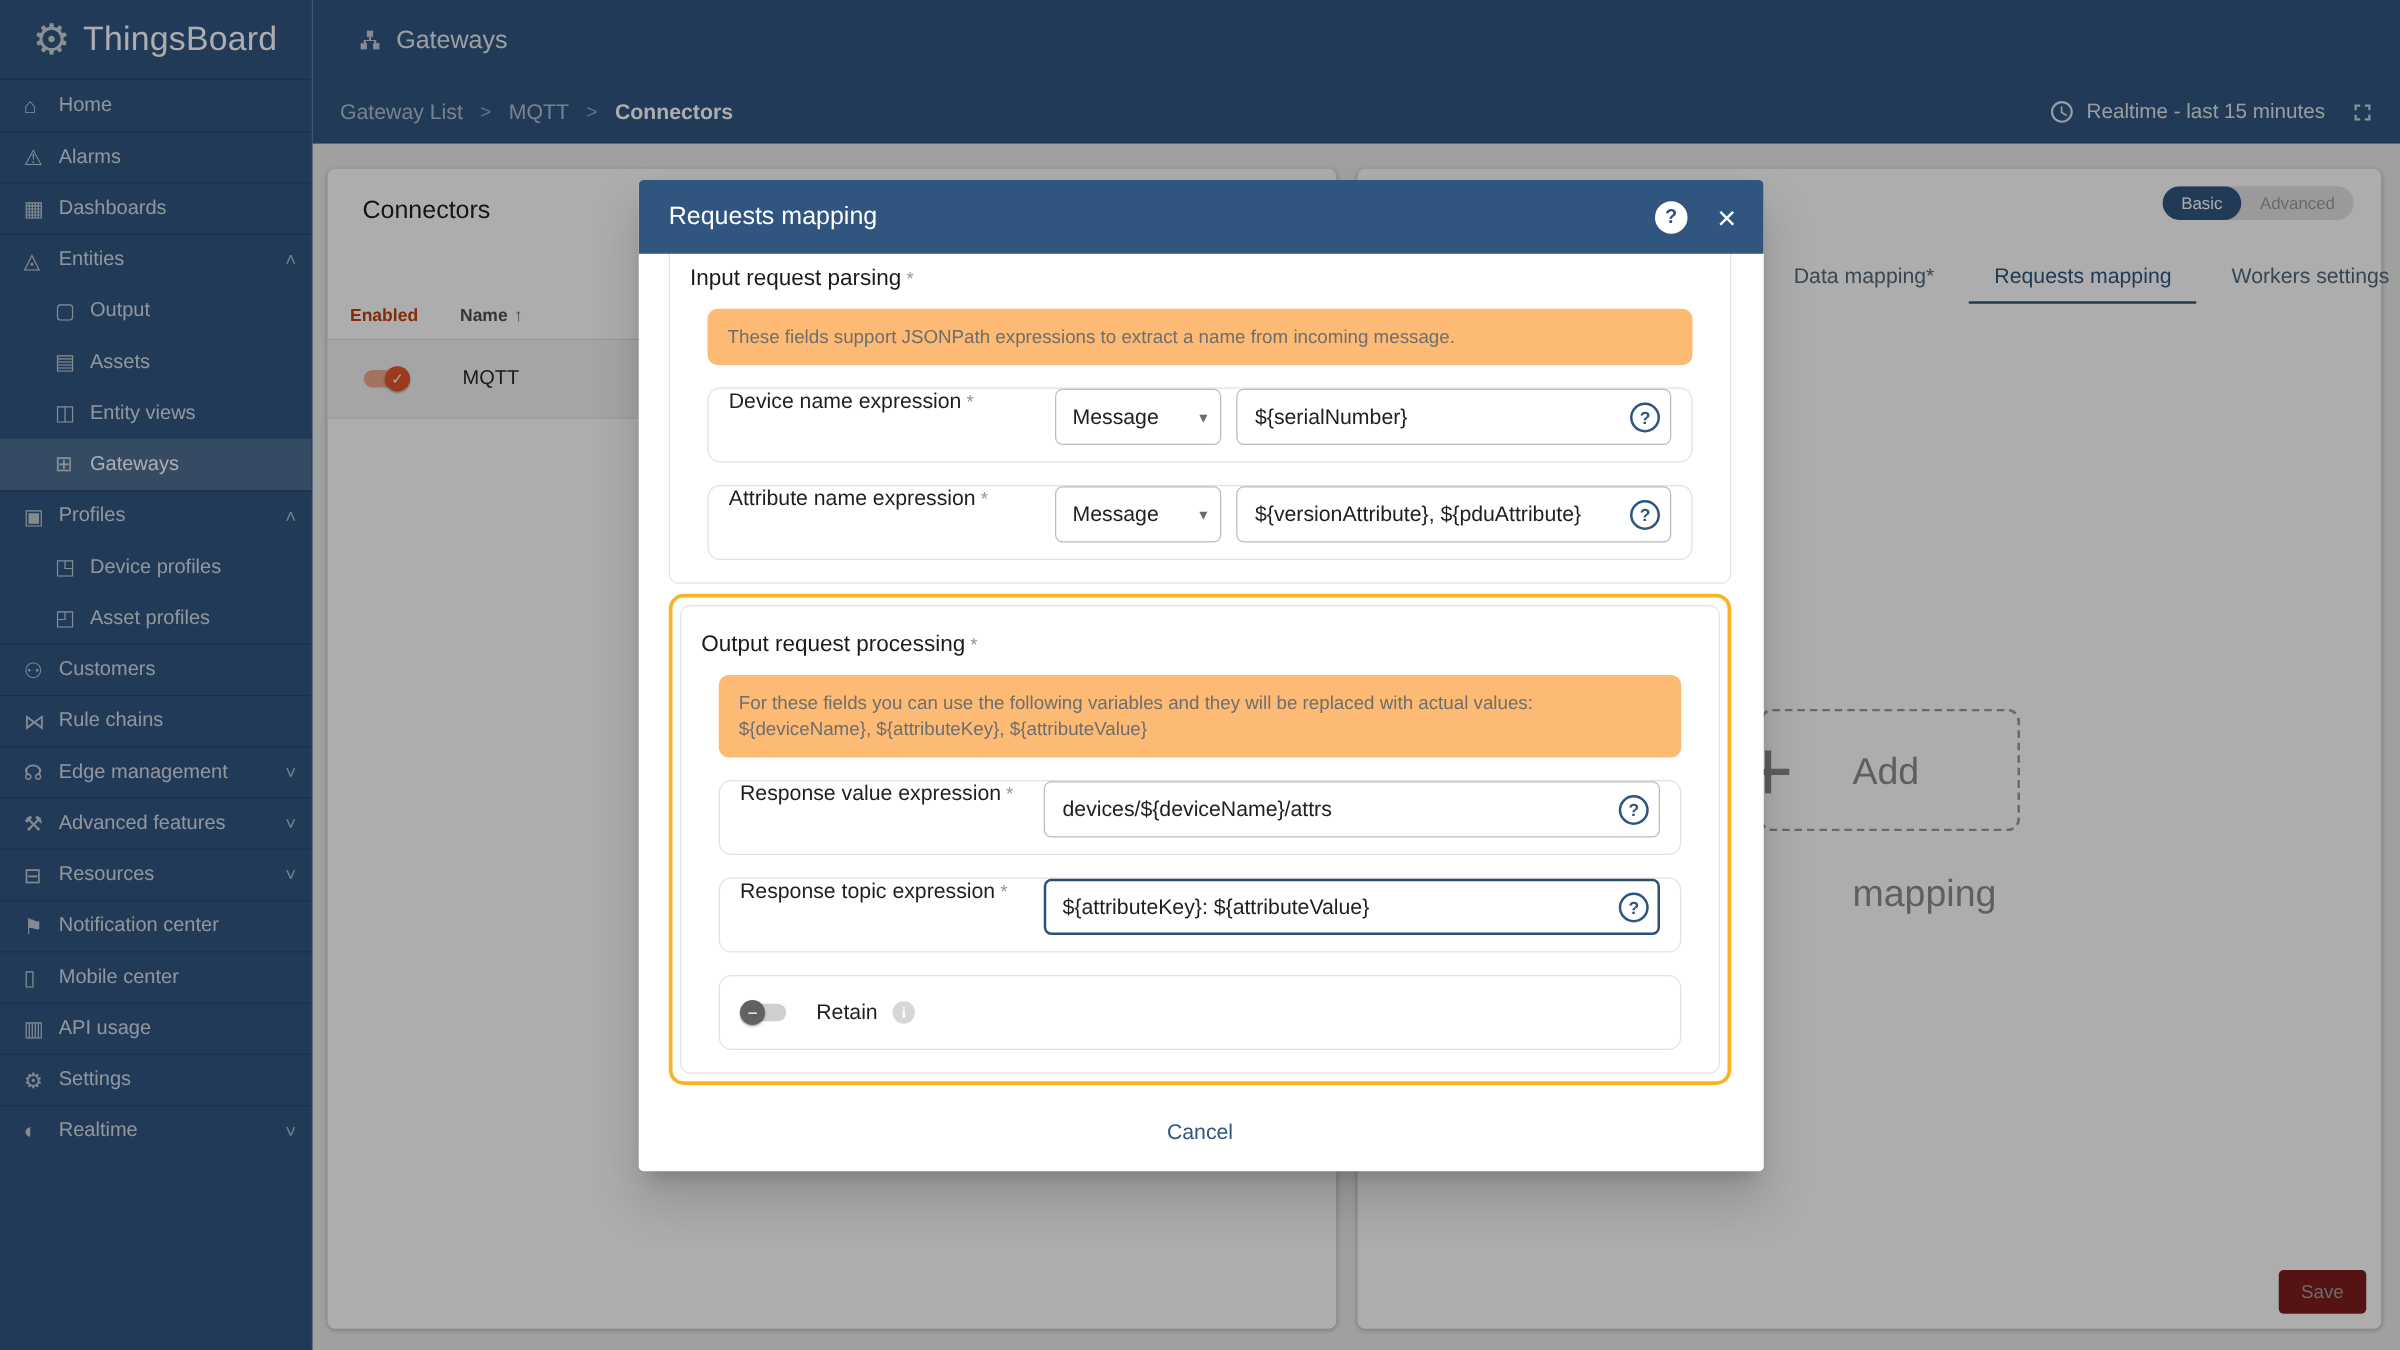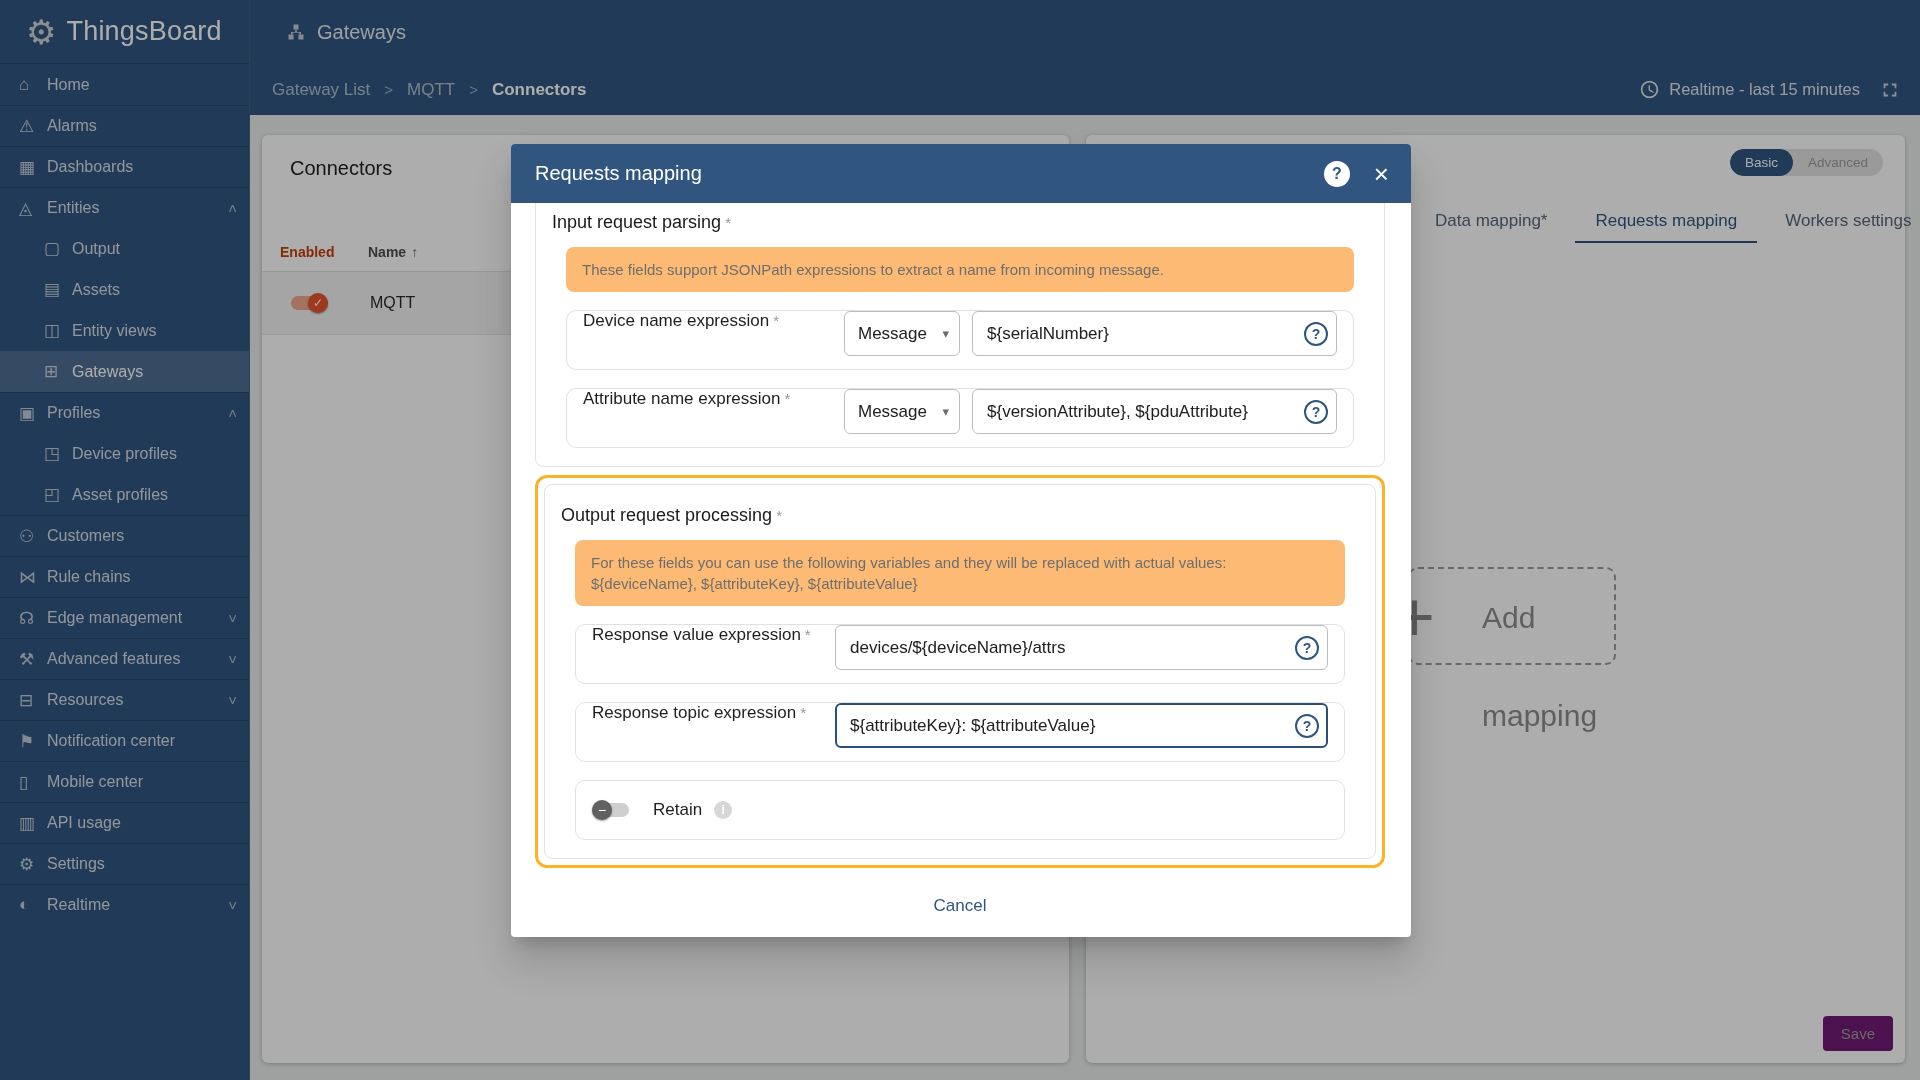--- a/index.html
+++ b/index.html
@@ -74,40 +74,40 @@
   .mode-pill { position:absolute; top:14px; right:22px; height:27px; background:#e4e4e4; border-radius:14px; display:flex; overflow:hidden; }
   .mode-seg { padding:0 15px; line-height:27px; font-size:13.5px; color:#9b9b9b; cursor:pointer; }
   .mode-seg.active { background:#305680; color:#fff; border-radius:14px; font-weight:500; }
   .tabs { position:absolute; left:325px; top:64px; display:flex; }
   .tab { padding:0 24px; height:44px; line-height:44px; font-size:17px; font-weight:500; color:#55687b; cursor:pointer; position:relative; white-space:nowrap; }
   .tab.active { color:#305680; }
   .tab.active::after { content:""; position:absolute; left:4px; right:4px; bottom:0; height:2px; background:#305680; }
   .add-mapping { position:absolute; left:322px; top:432px; width:208px; height:98px; border:2px dashed #9b9b9b; border-radius:10px; cursor:pointer; }
   .add-plus { position:absolute; left:-16px; top:2px; font-size:70px; font-weight:300; color:#8a8a8a; line-height:92px; }
   .add-label { position:absolute; left:72px; top:0; height:98px; line-height:98px; font-size:30px; color:#8d8d8d; }
-  .save-btn { position:absolute; right:12px; bottom:12px; padding:9px 18px; background:#701a75; color:#9f9f9f; font-size:15px; font-weight:500; border:none; border-radius:4px; cursor:default; }
+  .save-btn { position:absolute; right:12px; bottom:12px; padding:9px 18px; background:#7f1d1d; color:#9f9f9f; font-size:15px; font-weight:500; border:none; border-radius:4px; cursor:default; }
 
   
   .overlay { position:absolute; inset:0; background:rgba(0,0,0,0.32); z-index:50; }
   .dialog { position:absolute; left:511px; top:144px; width:900px; height:793px; background:#fff; border-radius:4px; box-shadow:0 11px 15px -7px rgba(0,0,0,.2), 0 24px 38px 3px rgba(0,0,0,.14); z-index:60; overflow:hidden; }
   .dlg-header { position:relative; z-index:2; height:59px; background:#305680; display:flex; align-items:center; padding:0 22px 0 24px; }
   .dlg-title { color:#fff; font-size:20px; font-weight:500; flex:1; }
   .dlg-help { width:26px; height:26px; border-radius:50%; background:#fff; color:#305680; font-size:16px; font-weight:700; text-align:center; line-height:26px; cursor:pointer; margin-right:24px; }
   .dlg-close { color:#fff; font-size:26px; line-height:26px; cursor:pointer; }
   .dlg-body { position:relative; height:734px; padding:0 26px 0 24px; overflow:hidden; }
 
   .section { border:1px solid #e3e3e3; border-radius:8px; padding:20px 30px 18px; background:#fff; }
   .section.clipped { margin-top:-12px; }
   .sec-heading { font-size:18px; font-weight:500; color:#1b1b1b; margin:0 0 14px -14px; }
   .req { color:#979797; font-weight:400; font-size:15px; margin-left:4px; }
   .hint-box { background:#fdba74; border-radius:8px; padding:12px 16px; font-size:15px; color:#6e6e6e; line-height:1.4; }
   .field-row { display:flex; align-items:flex-start; height:60px; border:1px solid #e1e1e1; border-radius:10px; padding:0 16px; margin-top:18px; }
   .field-label { flex:1; font-size:17px; color:#1f1f1f; }
   .field-controls { display:flex; gap:12px; width:493px; }
-  .select-box { width:116px; height:45px; border:1px solid #bdbdbd; border-radius:6px; display:flex; align-items:center; padding:0 10px 0 13px; cursor:pointer; background:#fff; }
+  .select-box { width:133px; height:45px; border:1px solid #bdbdbd; border-radius:6px; display:flex; align-items:center; padding:0 10px 0 13px; cursor:pointer; background:#fff; }
   .select-value { flex:1; font-size:17px; color:#212121; }
   .select-caret { font-size:13px; color:#6b6b6b; }
   .input-wrap { position:relative; flex:1; }
   .input-wrap input { width:100%; height:45px; border:1px solid #bdbdbd; border-radius:6px; padding:0 42px 0 14px; font-size:17px; color:#212121; font-family:"Liberation Sans", sans-serif; outline:none; background:#fff; }
   .input-wrap input.focused { border:2px solid #2b4f77; padding:0 41px 0 13px; }
   .help-circle { position:absolute; right:9px; top:50%; transform:translateY(-50%); width:24px; height:24px; border:2px solid #2e567f; border-radius:50%; color:#2e567f; font-size:14px; font-weight:700; text-align:center; line-height:20px; cursor:pointer; background:#fff; }
 
   .highlight-wrap { border:3px solid #fab327; border-radius:12px; padding:6px; margin-top:8px; }
   .retain-row { display:flex; align-items:center; height:60px; border:1px solid #e1e1e1; border-radius:10px; padding:0 16px; margin-top:18px; }
   .retain-label { font-size:17px; color:#1f1f1f; margin-left:24px; }

